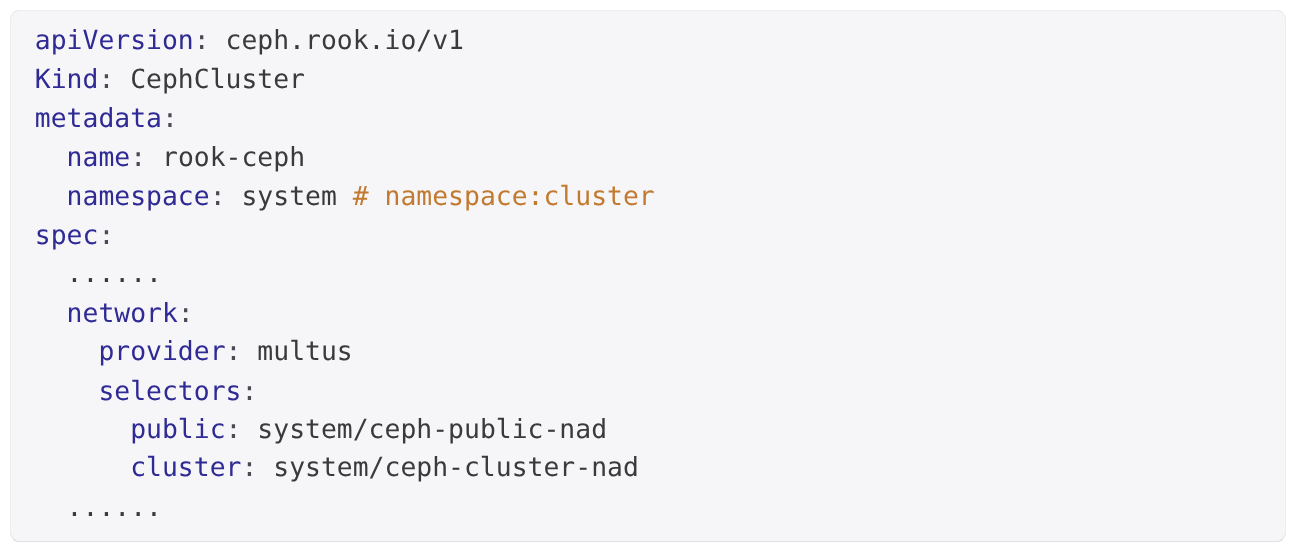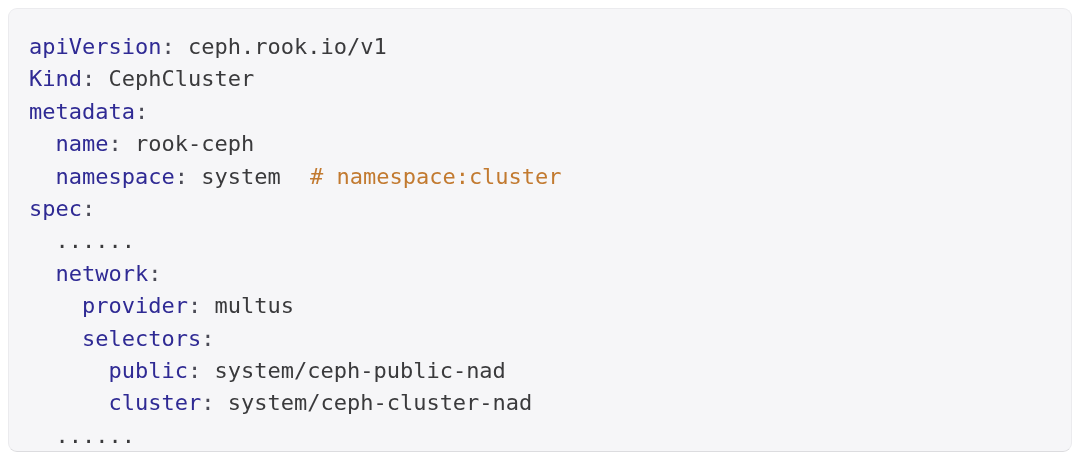--- a/index.html
+++ b/index.html
@@ -23,35 +23,35 @@
   .code-panel {
     position: absolute;
     left: 8px;
     top: 8px;
     width: 1064px;
     height: 444px;
     background: var(--panel-bg);
     border: 1px solid var(--panel-border);
     border-bottom-color: var(--panel-border-bottom);
     border-radius: 9px;
-    padding: 22px 20px;
+    padding: 10px 20px;
     overflow: hidden;
   }
   .code-content {
     font-family: "DejaVu Sans Mono", "Liberation Mono", monospace;
     font-size: 22px;
     line-height: 32.4px;
     white-space: pre;
     color: var(--value-color);
     letter-spacing: 0;
   }
   .code-line { white-space: pre; }
   .seg-key     { color: var(--key-color); }
   .seg-punct   { color: var(--punct-color); }
   .seg-value   { color: var(--value-color); }
-  .seg-comment { color: var(--comment-color); margin-left: 16px; }
+  .seg-comment { color: var(--comment-color); }
 </style>
 </head>
 <body>
 
 <div class="code-panel">
   <div class="code-content"><div class="code-line"><span class="seg-key">apiVersion</span><span class="seg-punct">: </span><span class="seg-value">ceph.rook.io/v1</span></div><div class="code-line"><span class="seg-key">Kind</span><span class="seg-punct">: </span><span class="seg-value">CephCluster</span></div><div class="code-line"><span class="seg-key">metadata</span><span class="seg-punct">:</span></div><div class="code-line"><span>  </span><span class="seg-key">name</span><span class="seg-punct">: </span><span class="seg-value">rook-ceph</span></div><div class="code-line"><span>  </span><span class="seg-key">namespace</span><span class="seg-punct">: </span><span class="seg-value">system </span><span class="seg-comment"># namespace:cluster</span></div><div class="code-line"><span class="seg-key">spec</span><span class="seg-punct">:</span></div><div class="code-line"><span>  </span><span class="seg-value">......</span></div><div class="code-line"><span>  </span><span class="seg-key">network</span><span class="seg-punct">:</span></div><div class="code-line"><span>    </span><span class="seg-key">provider</span><span class="seg-punct">: </span><span class="seg-value">multus</span></div><div class="code-line"><span>    </span><span class="seg-key">selectors</span><span class="seg-punct">:</span></div><div class="code-line"><span>      </span><span class="seg-key">public</span><span class="seg-punct">: </span><span class="seg-value">system/ceph-public-nad</span></div><div class="code-line"><span>      </span><span class="seg-key">cluster</span><span class="seg-punct">: </span><span class="seg-value">system/ceph-cluster-nad</span></div><div class="code-line"><span>  </span><span class="seg-value">......</span></div></div>
 </div>
 
 </body></html>

